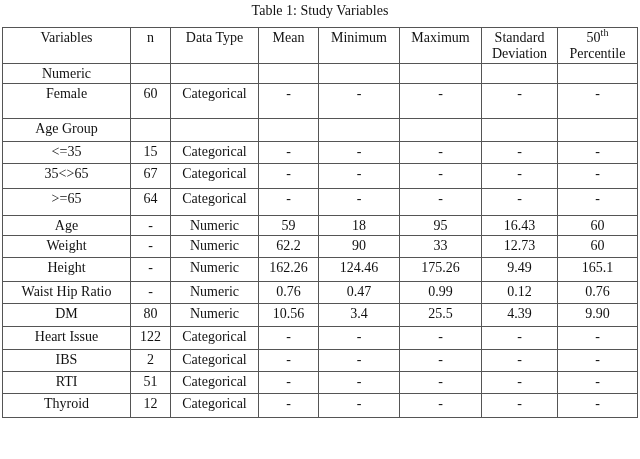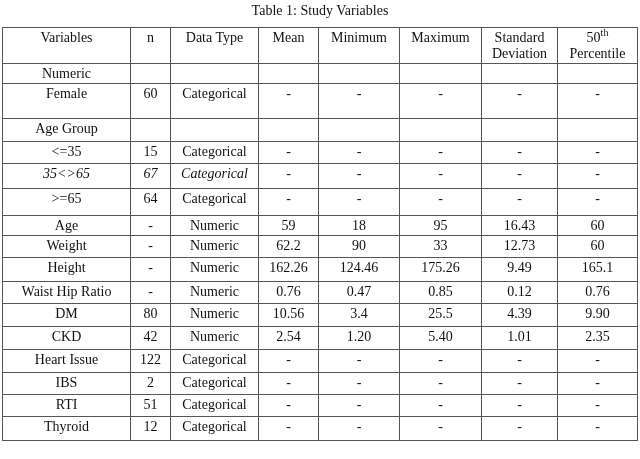--- a/index.html
+++ b/index.html
@@ -77,21 +77,21 @@
       <tr style="height: 22px;">
         <td>&lt;=35</td>
         <td>15</td>
         <td>Categorical</td>
         <td>-</td>
         <td>-</td>
         <td>-</td>
         <td>-</td>
         <td>-</td>
       </tr>
-      <tr style="height: 25px; font-style: italic;">
+      <tr style="height: 25px;">
         <td>35&lt;&gt;65</td>
         <td>67</td>
         <td>Categorical</td>
         <td>-</td>
         <td>-</td>
         <td>-</td>
         <td>-</td>
         <td>-</td>
       </tr>
       <tr style="height: 27px;">
@@ -133,45 +133,35 @@
         <td>175.26</td>
         <td>9.49</td>
         <td>165.1</td>
       </tr>
       <tr style="height: 22px;">
         <td>Waist Hip Ratio</td>
         <td>-</td>
         <td>Numeric</td>
         <td>0.76</td>
         <td>0.47</td>
-        <td>0.85</td>
+        <td>0.99</td>
         <td>0.12</td>
         <td>0.76</td>
       </tr>
       <tr style="height: 23px; margin-top: 23px;">
         <td>DM</td>
         <td>80</td>
         <td>Numeric</td>
         <td>10.56</td>
         <td>3.4</td>
         <td>25.5</td>
         <td>4.39</td>
         <td>9.90</td>
       </tr>
       <tr style="height: 23px;">
-        <td>CKD</td>
-        <td>42</td>
-        <td>Numeric</td>
-        <td>2.54</td>
-        <td>1.20</td>
-        <td>5.40</td>
-        <td>1.01</td>
-        <td>2.35</td>
-      </tr>
-      <tr style="height: 23px;">
         <td>Heart Issue</td>
         <td>122</td>
         <td>Categorical</td>
         <td>-</td>
         <td>-</td>
         <td>-</td>
         <td>-</td>
         <td>-</td>
       </tr>
       <tr style="height: 22px;">

